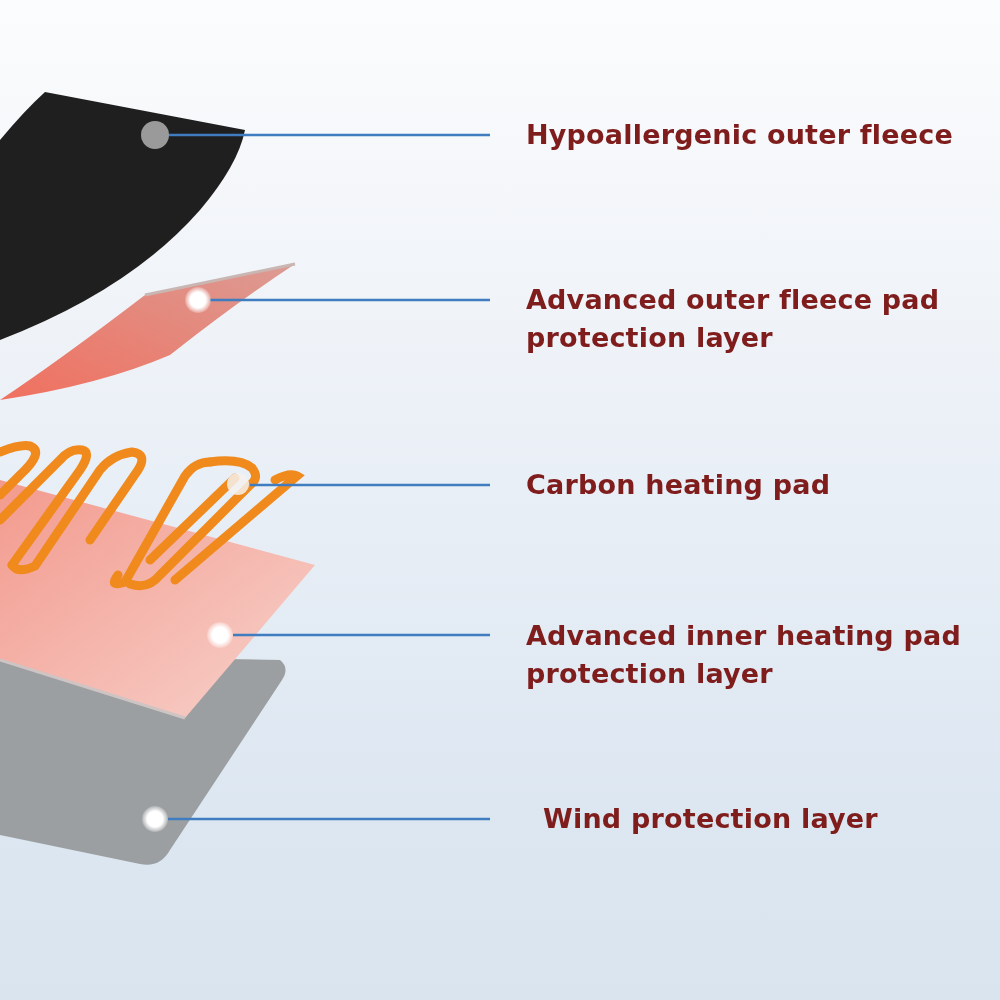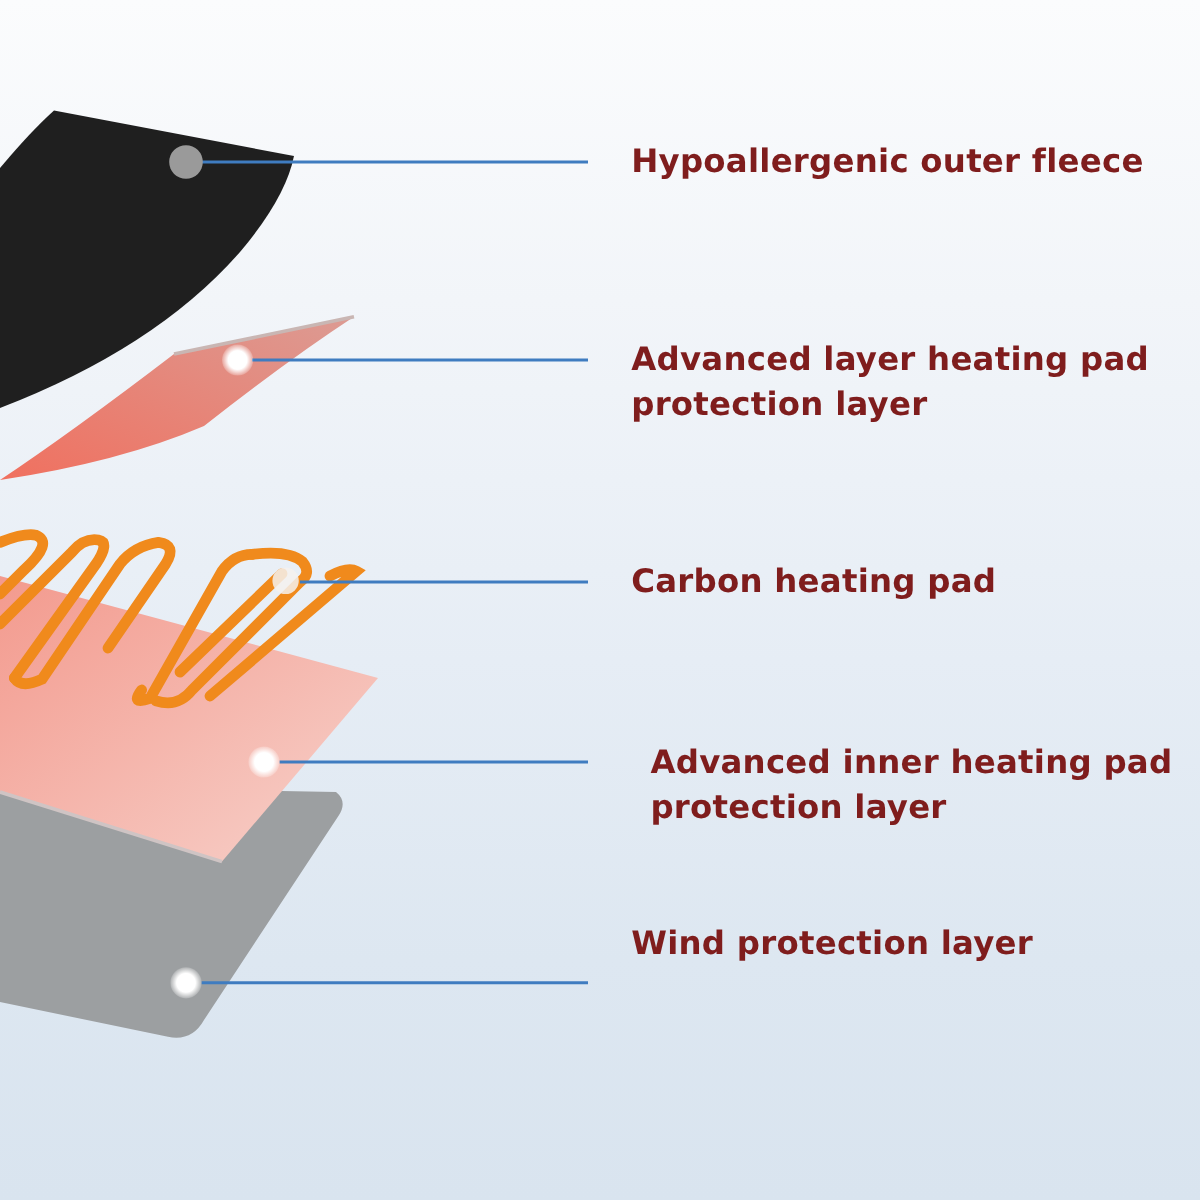--- a/index.html
+++ b/index.html
@@ -68,25 +68,25 @@
   <circle cx="198" cy="300" r="13" fill="url(#dotGlow)"></circle>
   <circle cx="238" cy="484" r="11" fill="#f4f1ee" opacity="0.85"></circle>
   <circle cx="220" cy="635" r="13" fill="url(#dotGlow)"></circle>
   <circle cx="155" cy="819" r="13" fill="url(#dotGlow)"></circle>
 </svg>
 
 <div class="label" style="top:116px;">
   <span>Hypoallergenic outer fleece</span>
 </div>
 <div class="label" style="top:281px;">
-  <div>Advanced layer heating pad</div>
+  <div>Advanced outer fleece pad</div>
   <div>protection layer</div>
 </div>
 <div class="label" style="top:466px;">
   <span>Carbon heating pad</span>
 </div>
-<div class="label" style="top:617px;margin-left:16px;">
+<div class="label" style="top:617px;">
   <div>Advanced inner heating pad</div>
   <div>protection layer</div>
 </div>
-<div class="label" style="top:768px;">
+<div class="label" style="top:800px;margin-left:17px;">
   <span>Wind protection layer</span>
 </div>
 
 </body></html>

